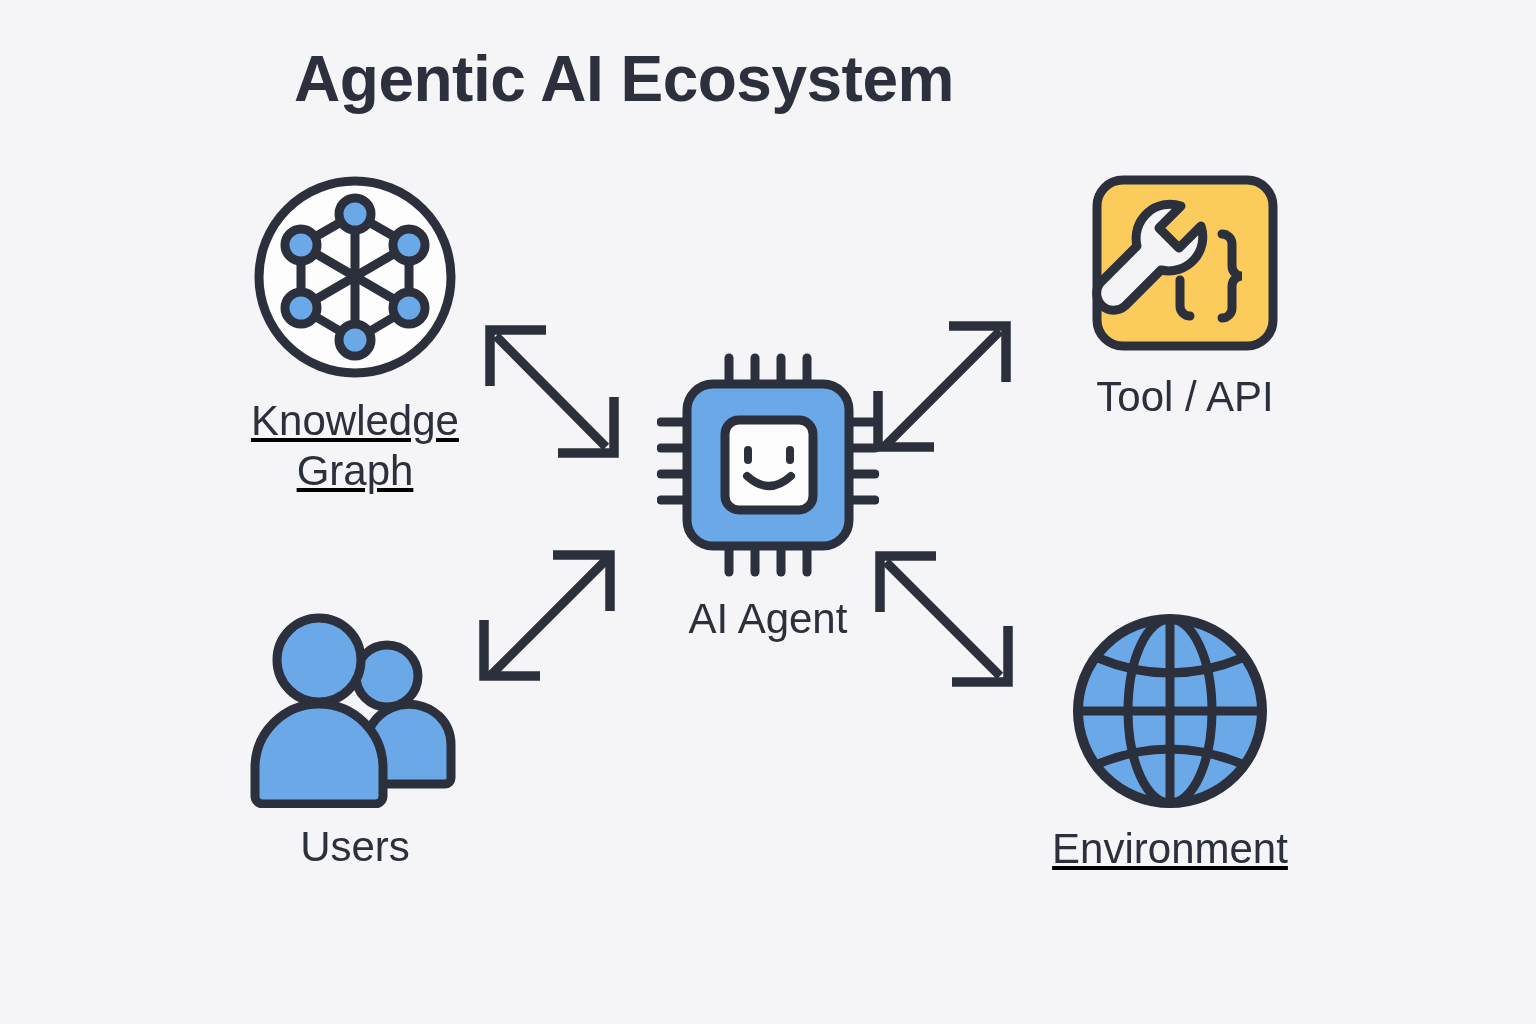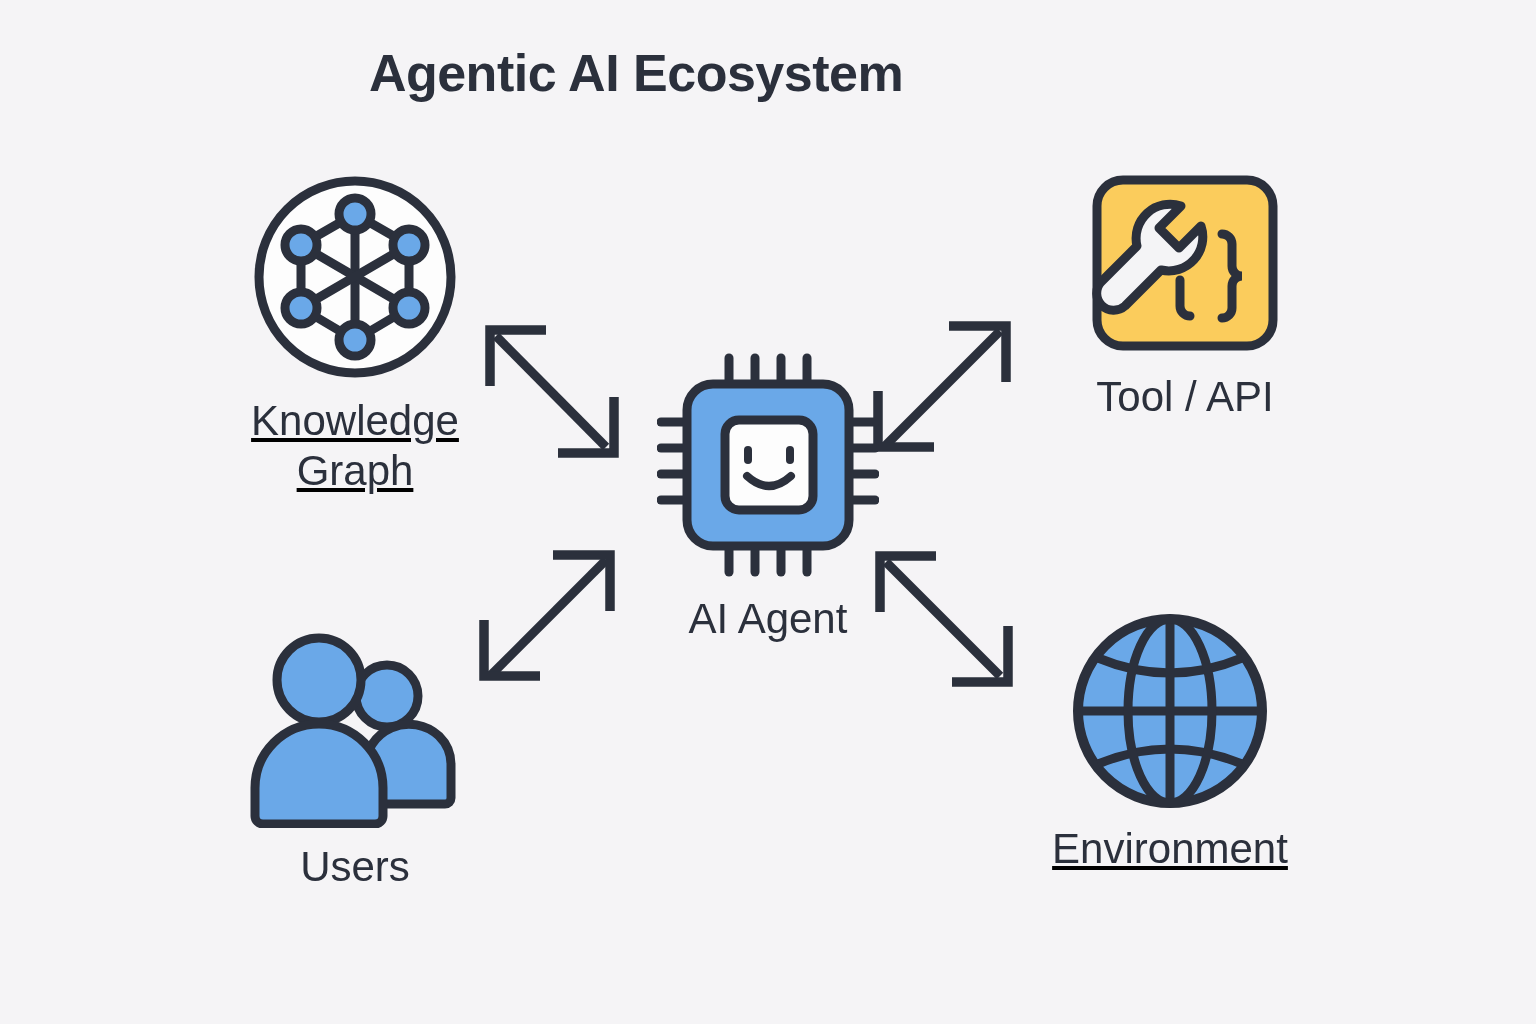--- a/index.html
+++ b/index.html
@@ -15,24 +15,24 @@
     position: relative;
     width: 1536px;
     height: 1024px;
     background: #f5f4f6;
     overflow: hidden;
   }
   
   #diagram-title {
     position: absolute;
     top: 46px;
-    left: 12px;
+    left: 0;
     width: 1248px;
     text-align: center;
-    font-size: 52px;
+    font-size: 64px;
     font-weight: 700;
     letter-spacing: -0.5px;
     color: #2b303c;
     line-height: 1.05;
     white-space: nowrap;
   }
   
   .node {
     position: absolute;
     display: flex;
@@ -67,21 +67,21 @@
   #node-ai-agent {
     left: 590px;
     top: 352px;
     width: 356px;
   }
   #node-ai-agent .node-label {
     margin-top: 16px;
   }
   #node-users {
     left: 185px;
-    top: 632px;
+    top: 612px;
     width: 340px;
   }
   #node-environment {
     left: 1000px;
     top: 612px;
     width: 340px;
     text-decoration: underline;
   }
   
   #arrow-layer {

